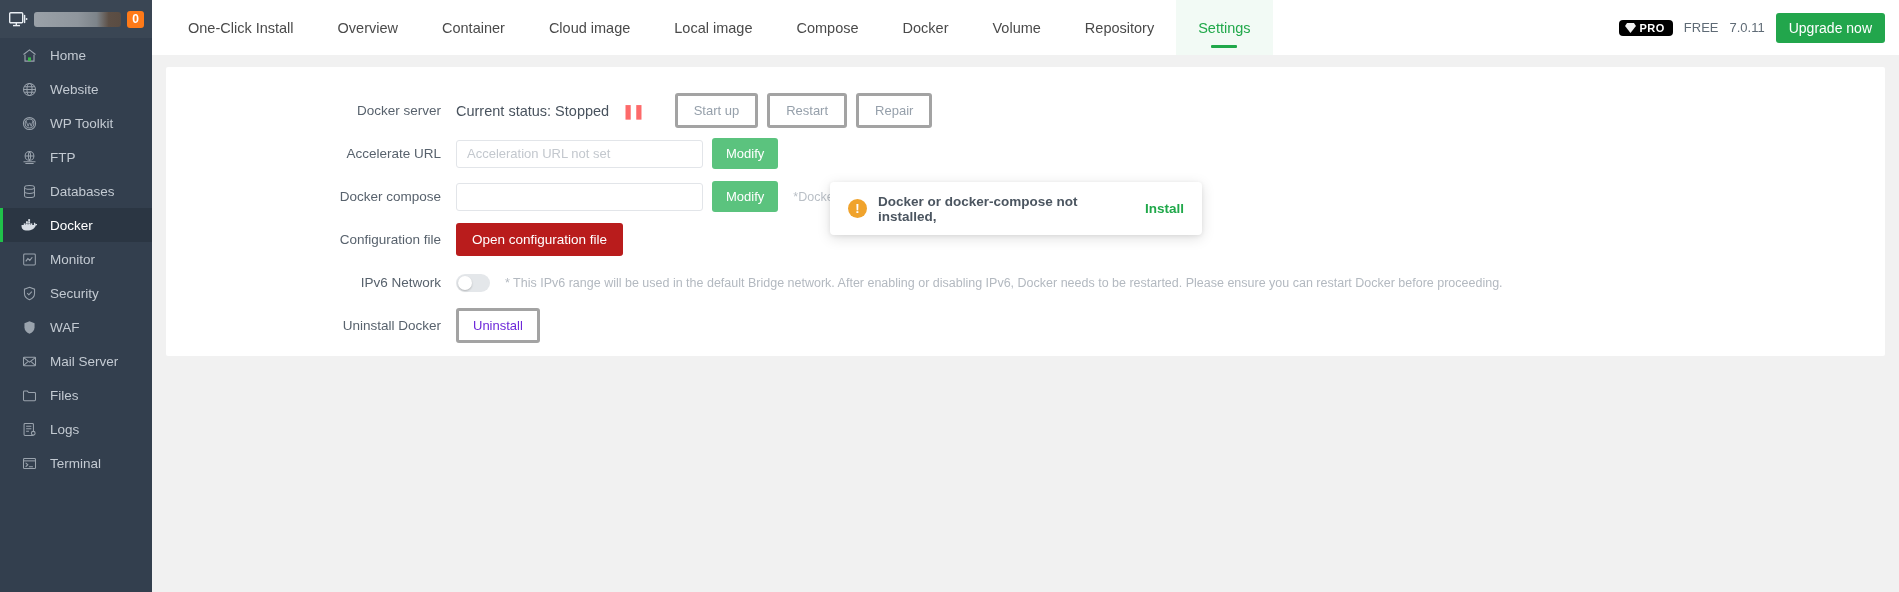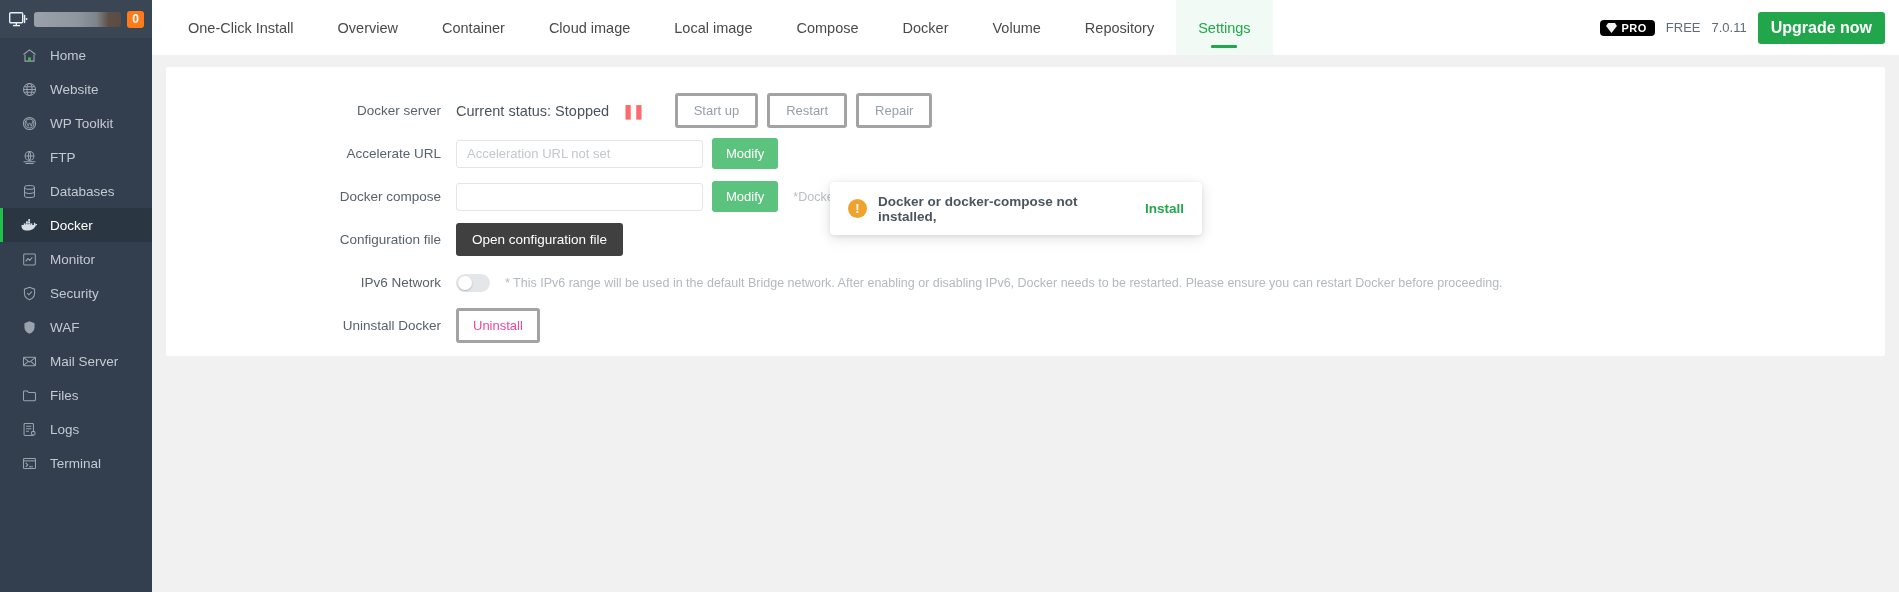--- a/index.html
+++ b/index.html
@@ -139,27 +139,26 @@
     display: flex;
     align-items: center;
     gap: 4px;
     letter-spacing: .5px;
   }
   .free-txt { font-size: 13px; color: #5f6b76; }
   .ver-txt  { font-size: 13px; color: #5f6b76; }
   .upgrade-btn {
     background: #22a64c;
     color: #fff;
-    font-size: 16px;
+    font-size: 14px;
     border: none;
     border-radius: 3px;
     padding: 7px 13px;
     cursor: pointer;
     font-family: inherit;
-    font-weight: bold;
   }
 
   
   .content-wrap { padding: 12px 14px 0 14px; flex: 1; min-height: 0; }
   .panel {
     background: #fff;
     border-radius: 2px;
     padding: 22px 0 26px 0;
     height: 289px;
     position: relative;
@@ -185,21 +184,21 @@
   .ghost-btn {
     background: #fff;
     border: 3px solid #a3a3a3;
     border-radius: 3px;
     color: #96a0ab;
     font-size: 13px;
     padding: 7px 16px;
     cursor: pointer;
     font-family: inherit;
   }
-  .ghost-btn.uninstall { color: #ec4899; padding: 7px 14px; }
+  .ghost-btn.uninstall { color: #6d28d9; padding: 7px 14px; }
   .text-input {
     width: 247px;
     height: 28px;
     border: 1px solid #e2e5e9;
     border-radius: 3px;
     padding: 0 10px;
     font-size: 13px;
     color: #555;
     font-family: inherit;
     outline: none;
@@ -209,21 +208,21 @@
   .green-btn {
     background: #5bc37e;
     border: none;
     color: #fff;
     font-size: 13px;
     border-radius: 3px;
     padding: 8px 14px;
     cursor: pointer;
     font-family: inherit;
   }
-  .green-btn.big { padding: 9px 16px; font-size: 13.5px; background:#404040; }
+  .green-btn.big { padding: 9px 16px; font-size: 13.5px; background:#b91c1c; }
   .hint { font-size: 12.5px; color: #b9bfc6; margin-left: 6px; }
   .hint.long { color: #b3b9c0; }
 
   .toggle {
     width: 34px; height: 18px;
     border-radius: 9px;
     background: #e4e7ea;
     position: relative;
     cursor: pointer;
     flex: 0 0 34px;

